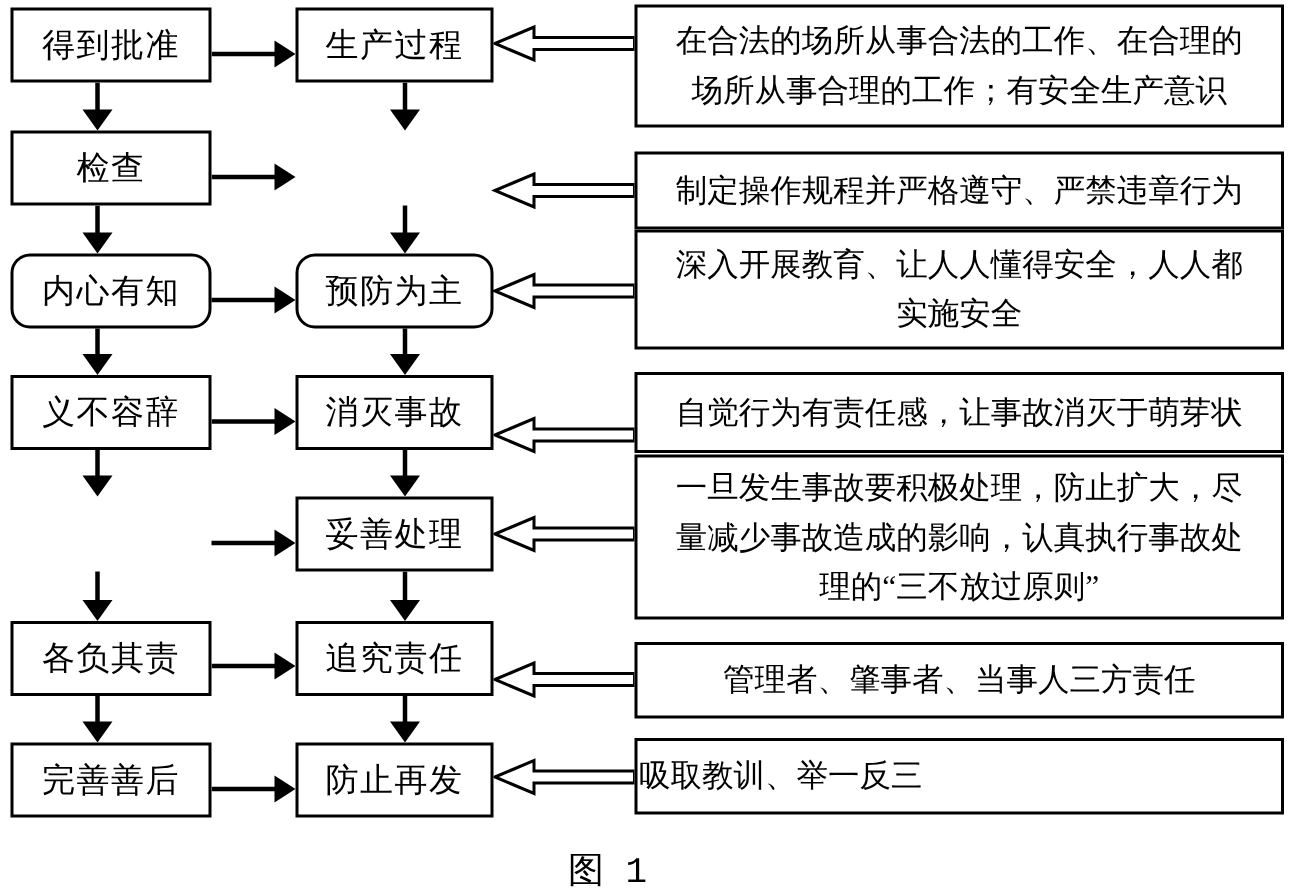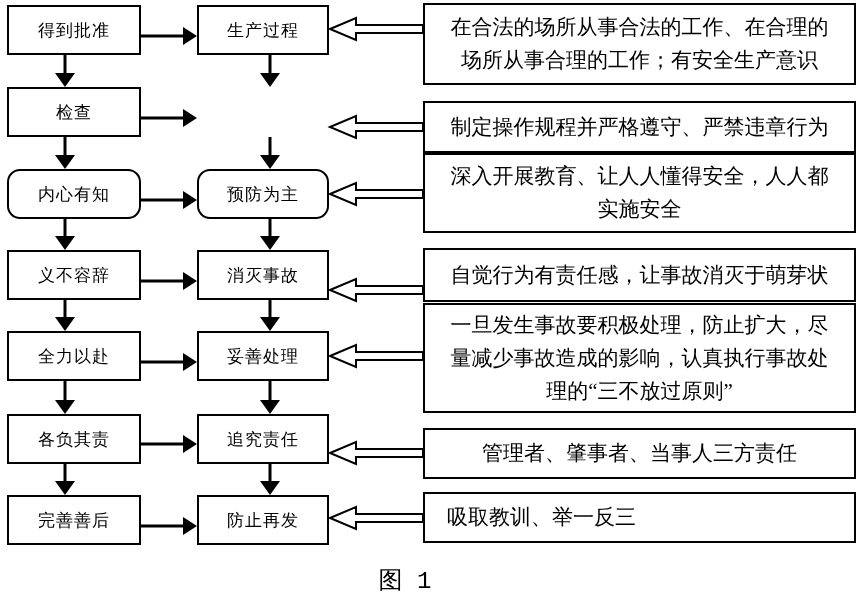--- a/index.html
+++ b/index.html
@@ -23,35 +23,35 @@
   }
   .box {
     position: absolute;
     box-sizing: border-box;
     border: 2px solid #000000;
     background: #ffffff;
     display: flex;
     align-items: center;
     justify-content: center;
     text-align: center;
-    font-size: 17px;
+    font-size: 22px;
     letter-spacing: 1px;
   }
   .left { left: 7px;   width: 134px; height: 50px; }
   .mid  { left: 197px; width: 132px; height: 50px; }
   .note {
     left: 423px; width: 433px;
     font-size: 21px; line-height: 33px;
     letter-spacing: 0;
     padding: 0 20px;
   }
   .note-left {
     justify-content: flex-start;
     text-align: left;
-    padding-left: 22px;
+    padding-left: 1px;
   }
   .r1 { top: 5px; }   .r2 { top: 87px; }  .r3 { top: 169px; border-radius: 13px; }
   .r4 { top: 250px; } .r5 { top: 331px; } .r6 { top: 414px; }
   .r7 { top: 495px; }
   .n1 { top: 3px;   height: 82px; }
   .n2 { top: 101px; height: 52px; }
   .n3 { top: 153px; height: 80px; }
   .n4 { top: 248px; height: 54px; }
   .n5 { top: 303px; height: 110px; }
   .n6 { top: 428px; height: 51px; }
@@ -140,21 +140,20 @@
   <div class="box note n2">制定操作规程并严格遵守、严禁违章行为</div>
 
   <div class="box left r3">内心有知</div>
   <div class="box mid r3">预防为主</div>
   <div class="box note n3">深入开展教育、让人人懂得安全，人人都实施安全</div>
 
   <div class="box left r4">义不容辞</div>
   <div class="box mid r4">消灭事故</div>
   <div class="box note n4">自觉行为有责任感，让事故消灭于萌芽状</div>
 
-  <div class="box left r5">全力以赴</div>
   <div class="box mid r5">妥善处理</div>
   <div class="box note n5">一旦发生事故要积极处理，防止扩大，尽量减少事故造成的影响，认真执行事故处理的“三不放过原则”</div>
 
   <div class="box left r6">各负其责</div>
   <div class="box mid r6">追究责任</div>
   <div class="box note n6">管理者、肇事者、当事人三方责任</div>
 
   <div class="box left r7">完善善后</div>
   <div class="box mid r7">防止再发</div>
   <div class="box note n7 note-left">吸取教训、举一反三</div>

